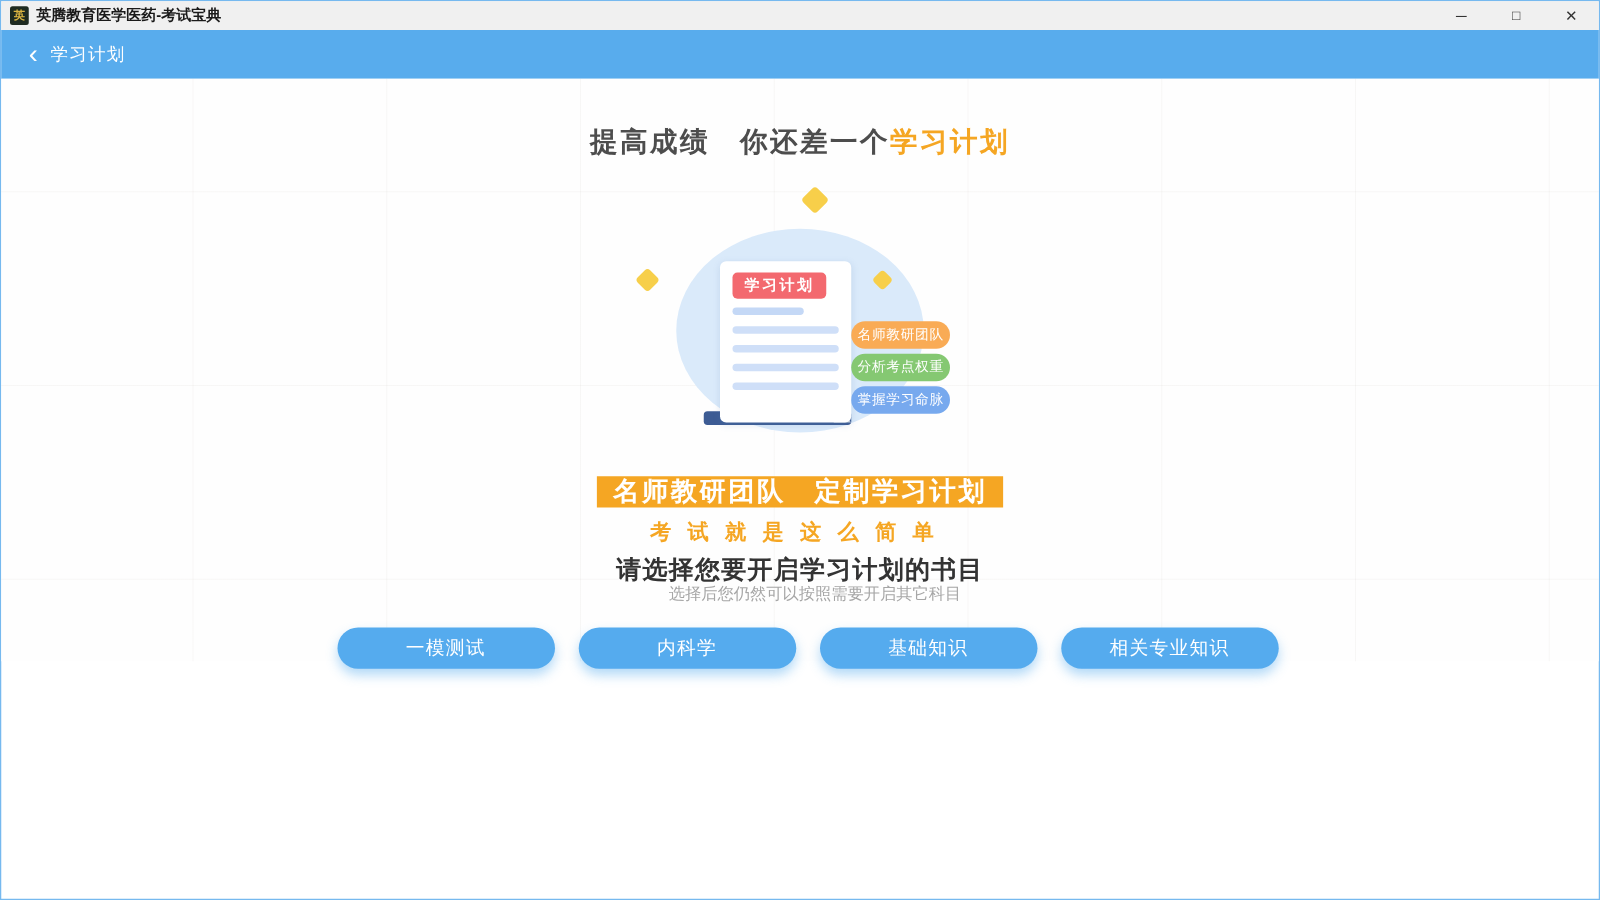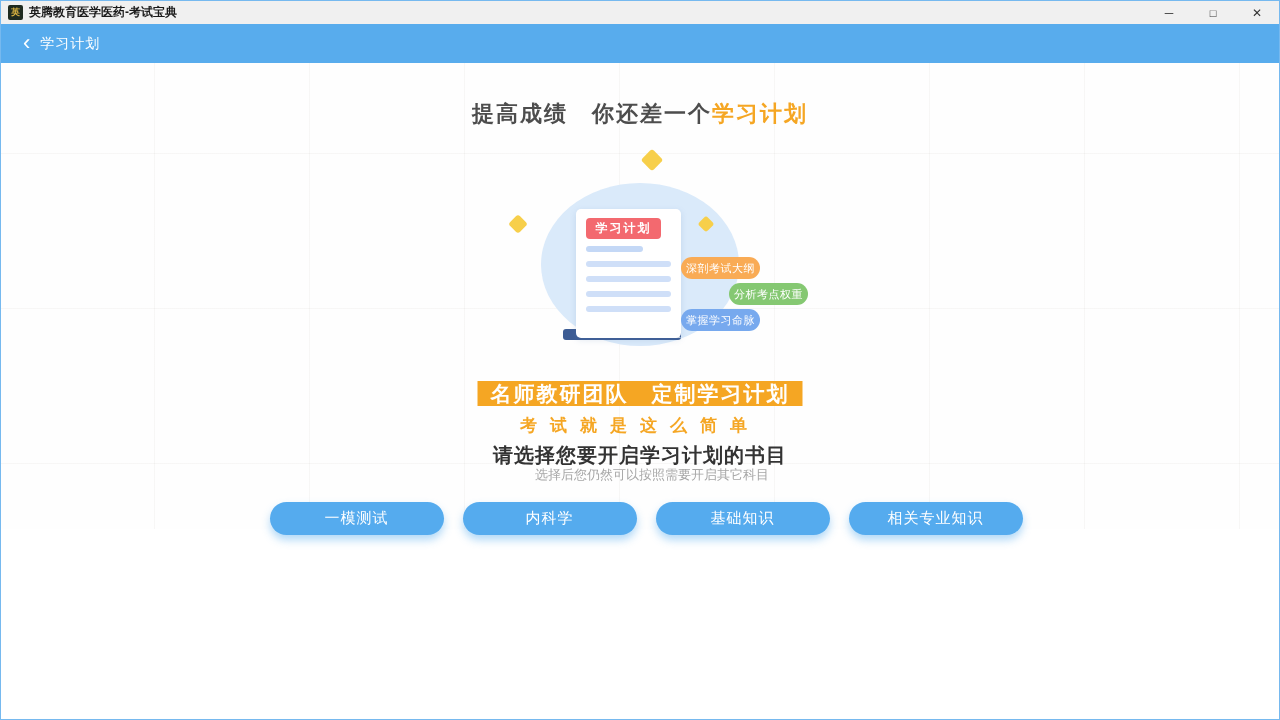--- a/index.html
+++ b/index.html
@@ -124,22 +124,22 @@
       <div class="doc-curl"></div>
       <div class="doc">
         <div class="doc-banner">学习计划</div>
         <div class="doc-line short"></div>
         <div class="doc-line l1"></div>
         <div class="doc-line l2"></div>
         <div class="doc-line l3"></div>
         <div class="doc-line l4"></div>
       </div>
 
-      <div class="pill p1" style="background: rgb(249, 171, 85);">深剖考试大纲</div>
-      <div class="pill p2" style="background: rgb(133, 200, 114); margin-left: 48px;">分析考点权重</div>
+      <div class="pill p1" style="background: rgb(249, 171, 85);">名师教研团队</div>
+      <div class="pill p2" style="background: rgb(133, 200, 114);">分析考点权重</div>
       <div class="pill p3" style="background: rgb(119, 169, 238);">掌握学习命脉</div>
     </div>
 
     <div class="promo-banner">名师教研团队　定制学习计划</div>
     <div class="slogan">考试就是这么简单</div>
     <div class="select-title">请选择您要开启学习计划的书目</div>
     <div class="select-hint">选择后您仍然可以按照需要开启其它科目</div>
 
     <div class="subjects">
       <button class="subject-btn">一模测试</button>

